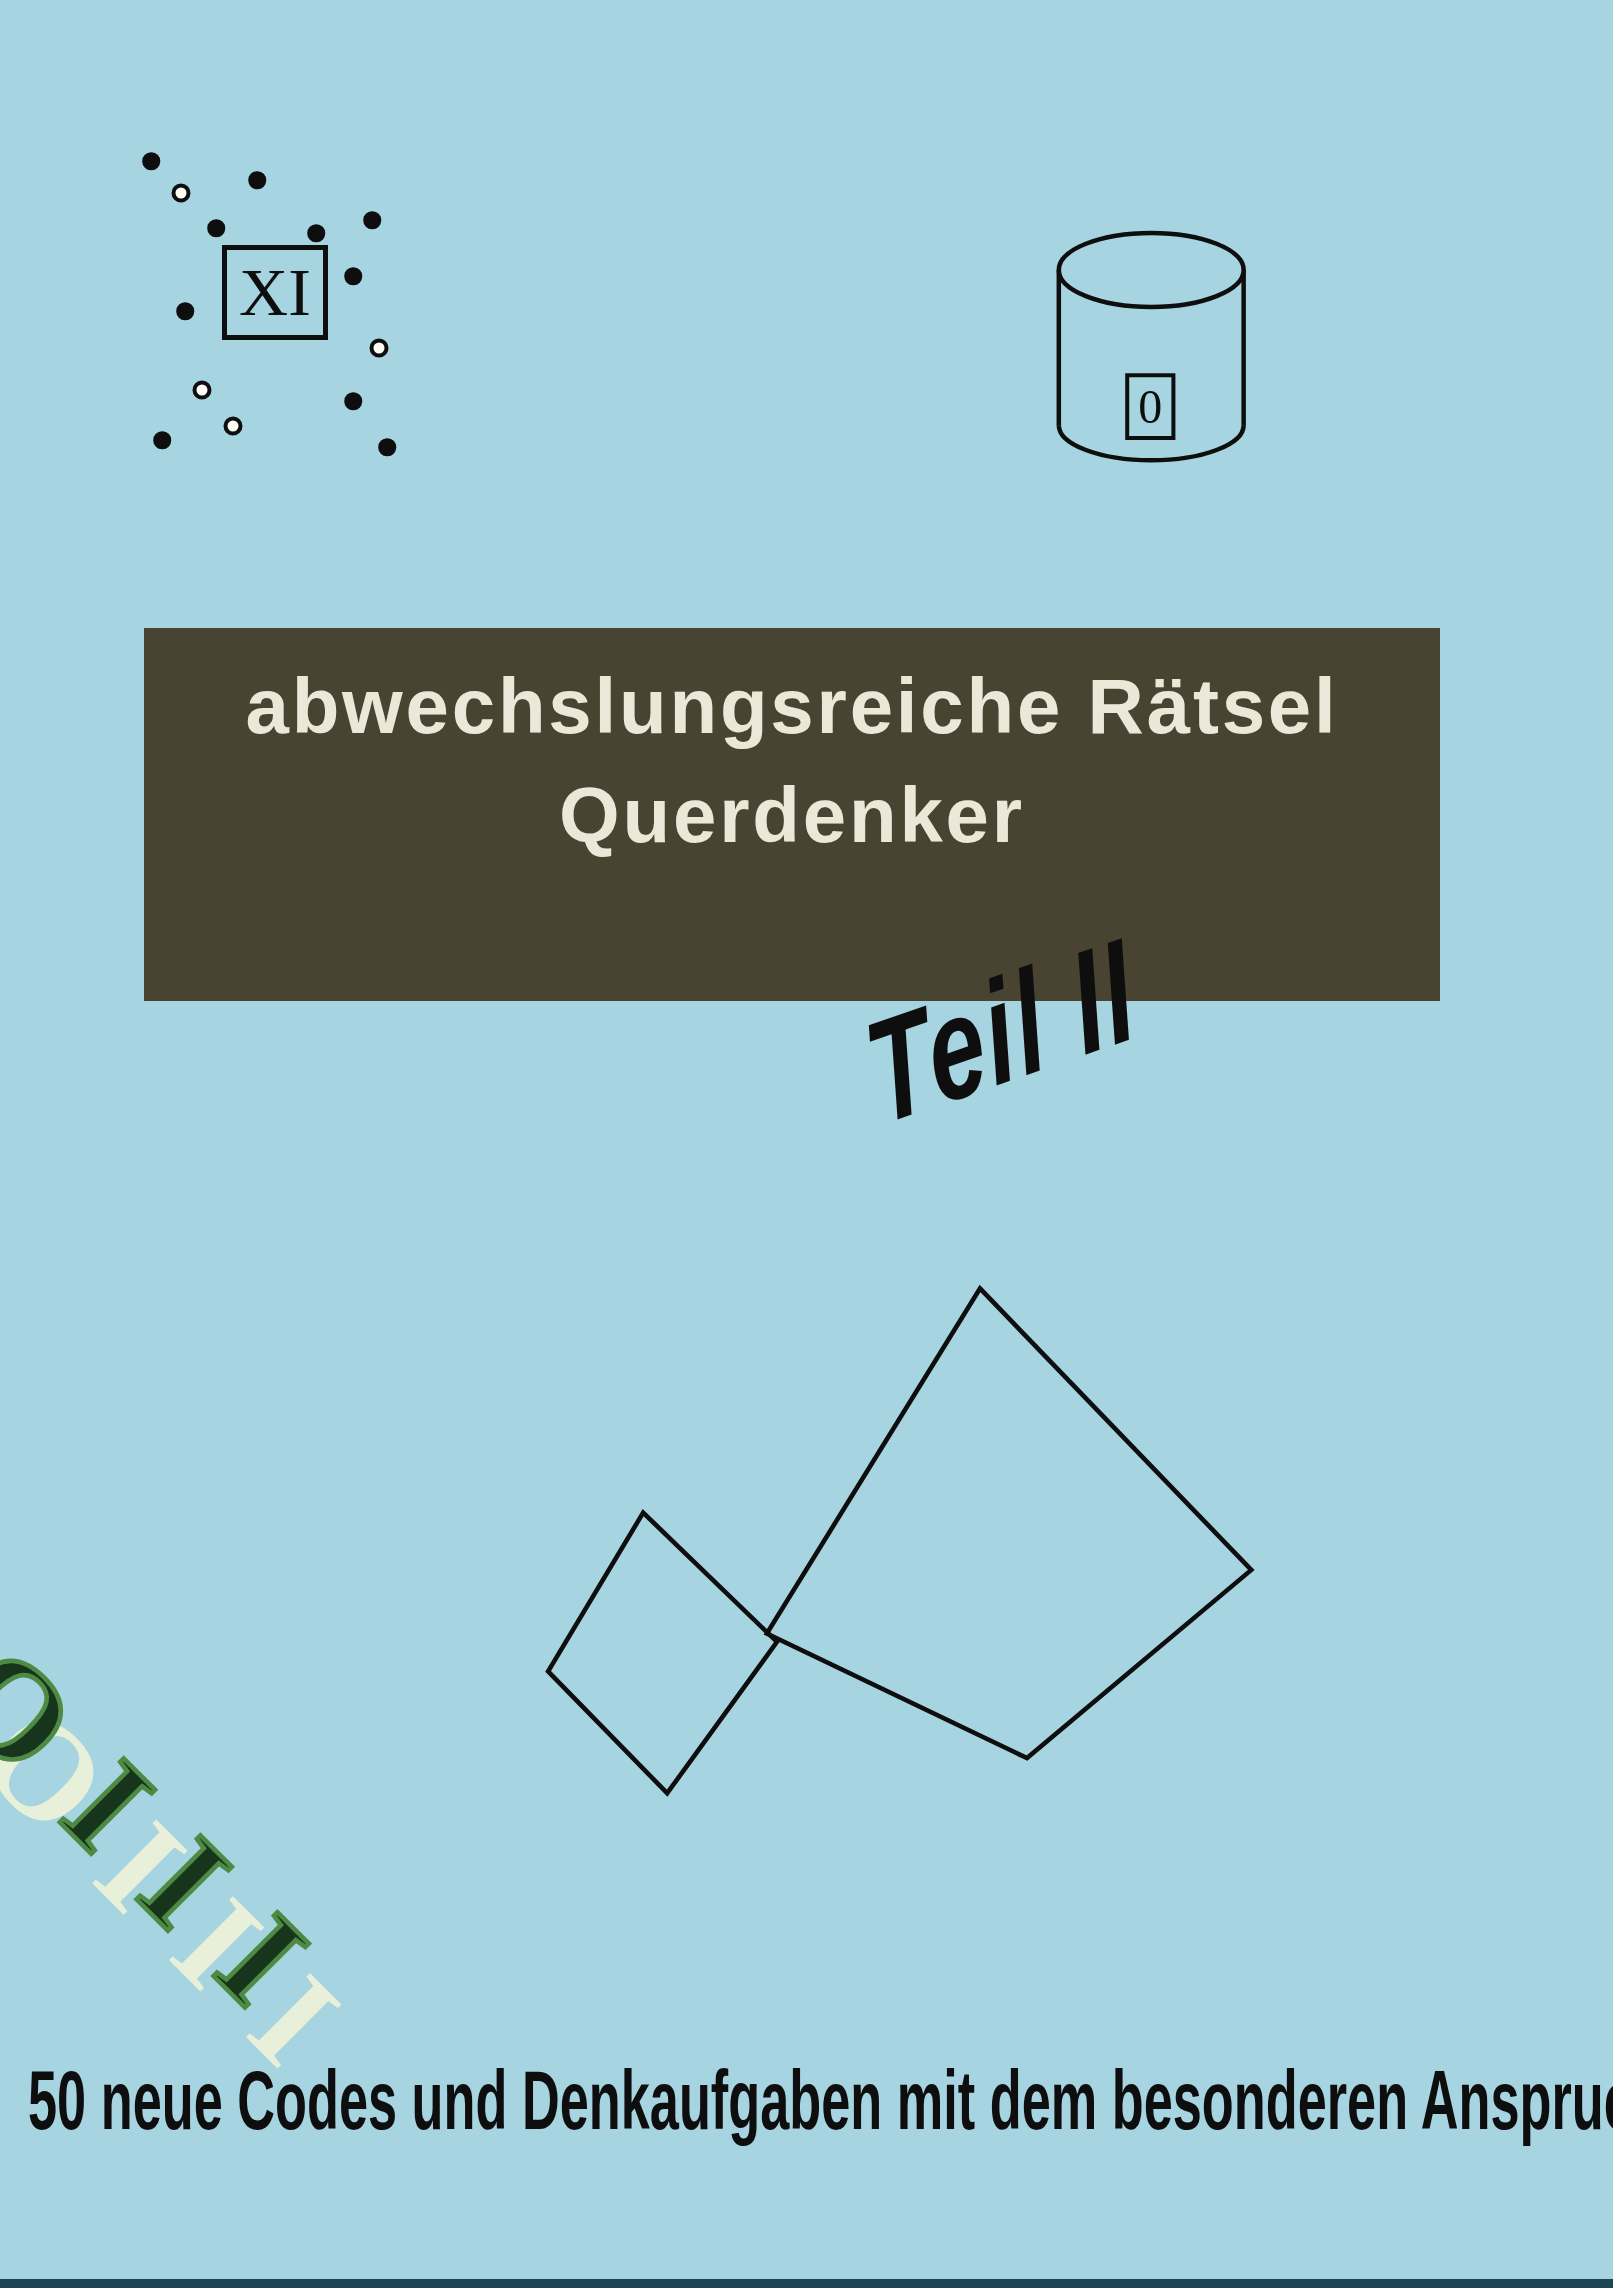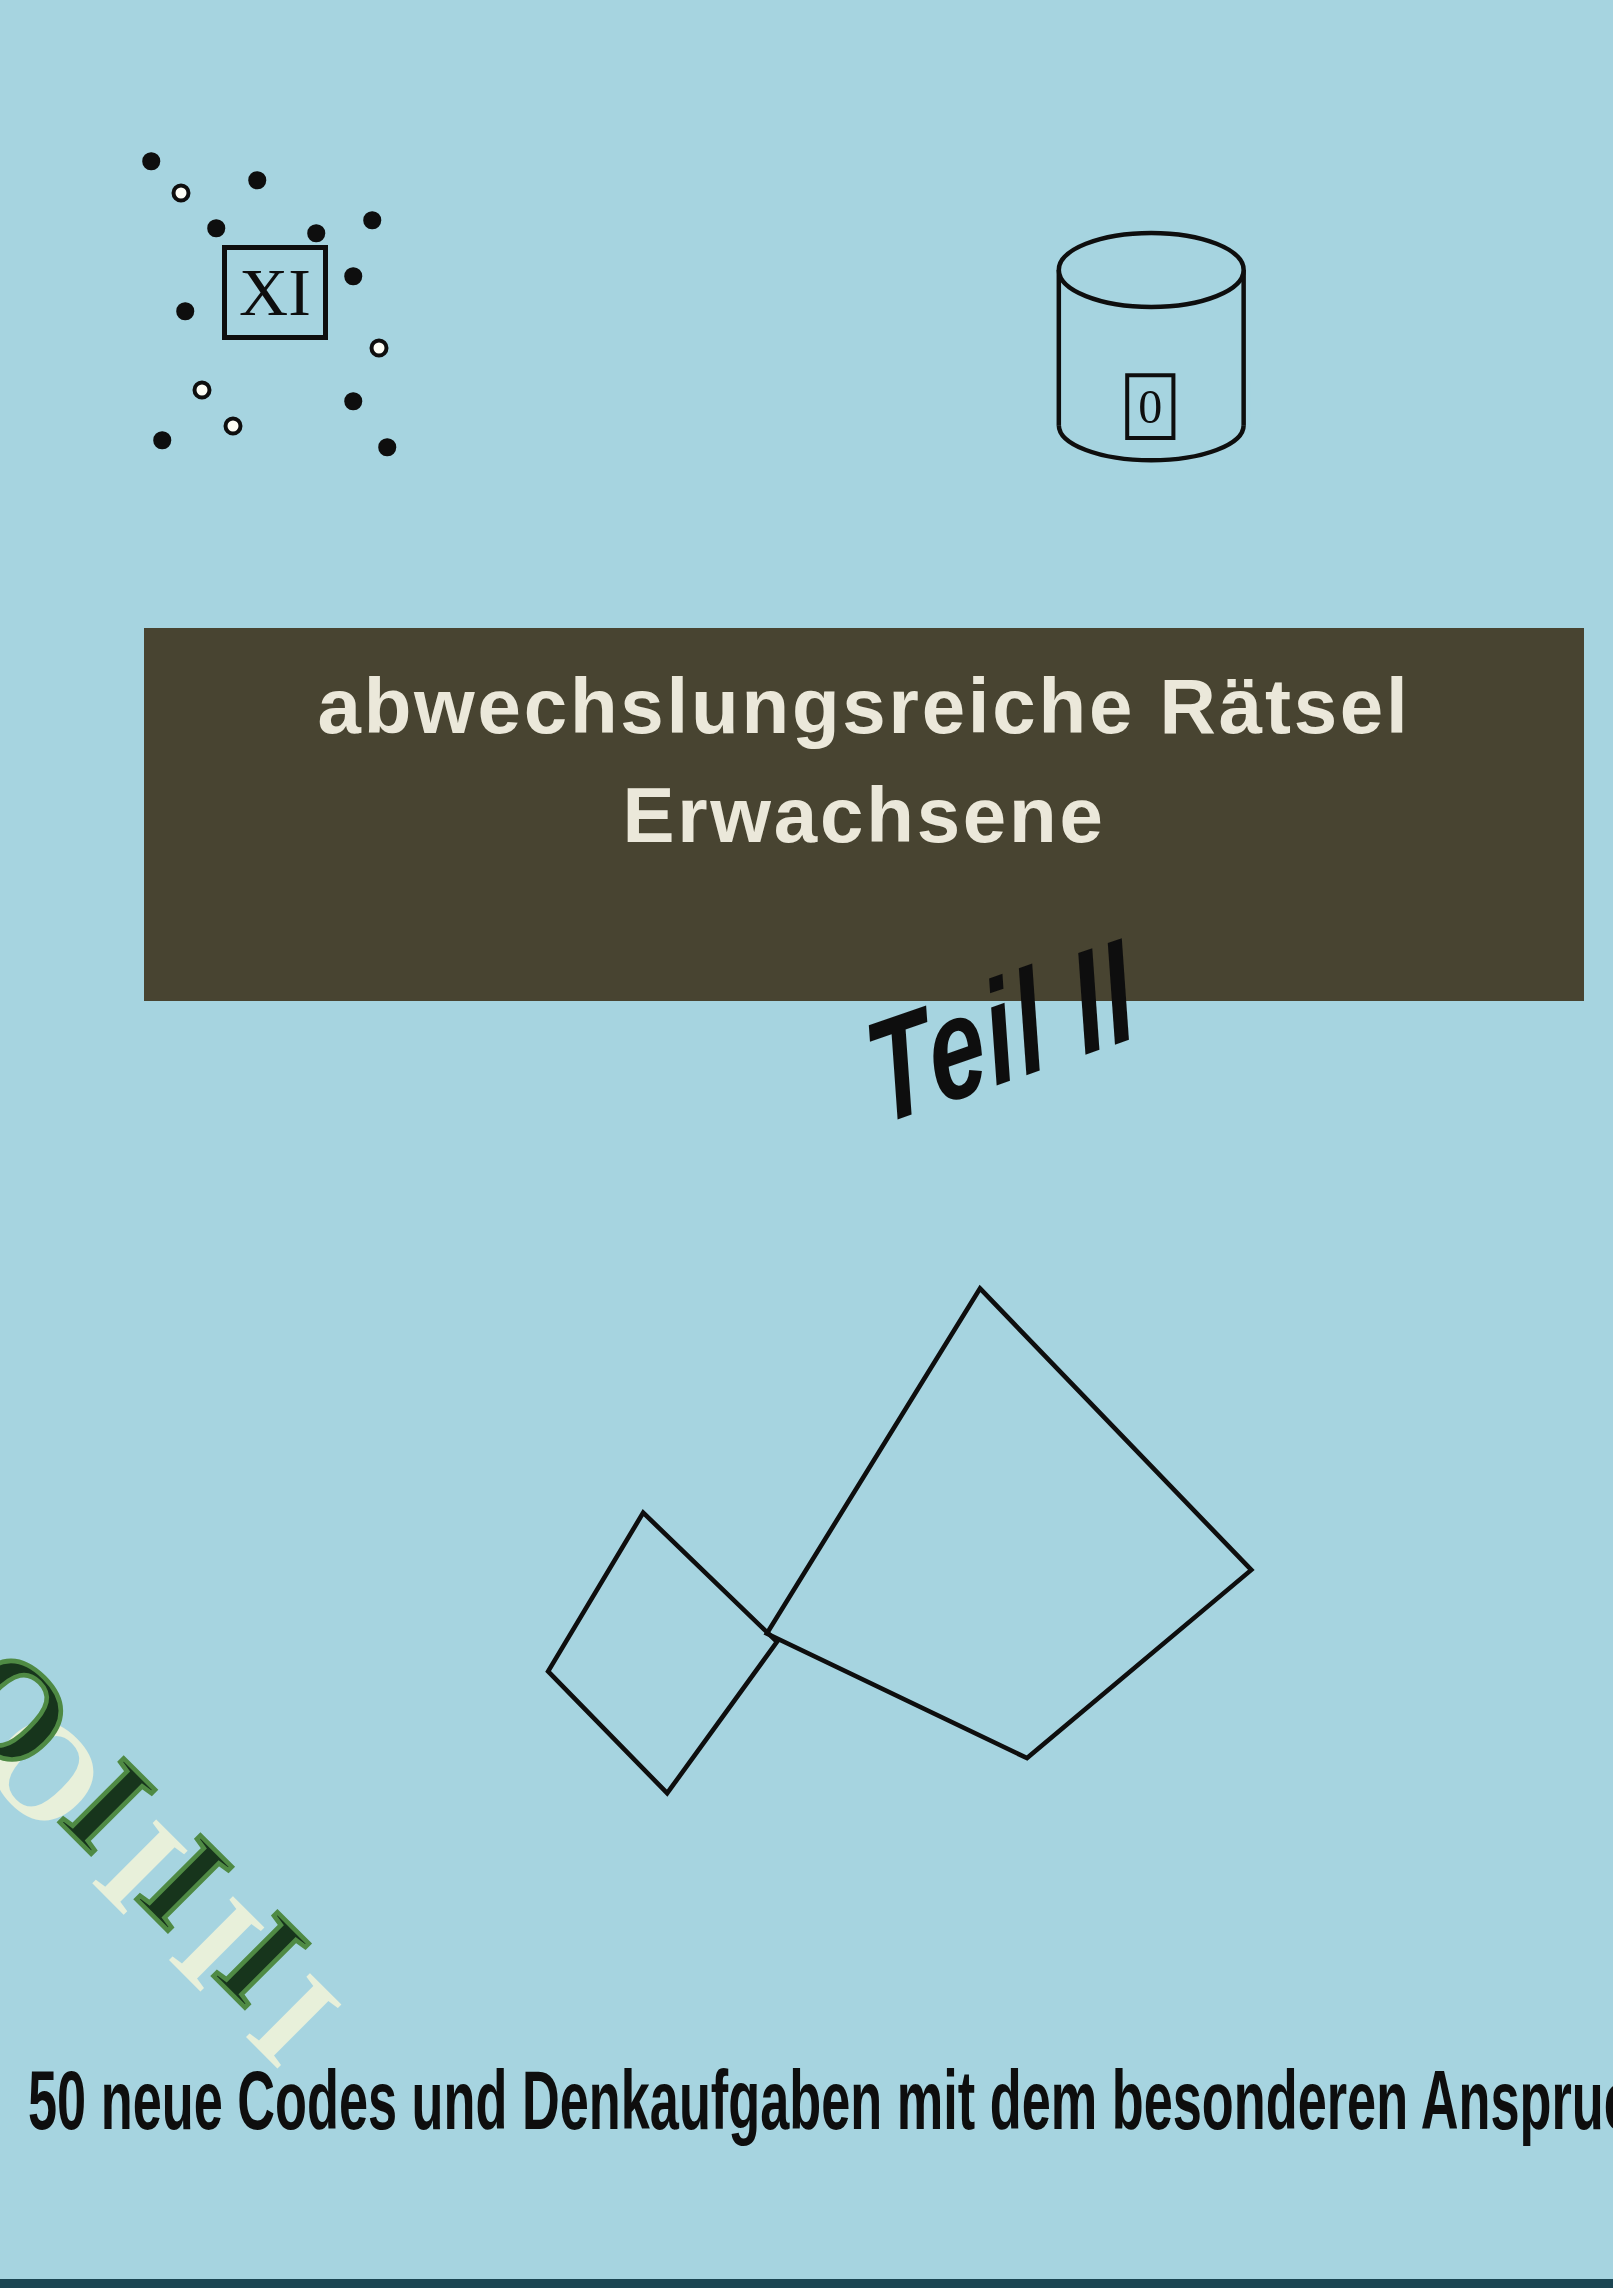--- a/index.html
+++ b/index.html
@@ -23,21 +23,21 @@
     font-size:68px;color:var(--ink);
   }
   
   .cylinder{position:absolute;left:1043px;top:208px;}
   .cylinder *{vector-effect:non-scaling-stroke;}
   .cylinder-label-text{
     font-family:"Liberation Serif",serif;font-size:52px;fill:var(--ink);
   }
   
   .title-block{
-    position:absolute;left:144px;top:628px;width:1440px;height:373px;
+    position:absolute;left:144px;top:628px;width:1296px;height:373px;
     background:var(--block-bg);
     color:var(--block-text);
     text-align:center;
     padding-top:24px;box-sizing:border-box;
   }
   .title-line{
     font-size:78px;font-weight:bold;line-height:109px;letter-spacing:2.8px;
     white-space:nowrap;
   }
   
@@ -114,21 +114,21 @@
     <rect x="10" y="188" width="214" height="47" fill="#a6d4e0" stroke="none"></rect>
     <line x1="17" y1="67" x2="17" y2="235" stroke="#0e0e0e" stroke-width="4.5"></line>
     <line x1="217" y1="67" x2="217" y2="235" stroke="#0e0e0e" stroke-width="4.5"></line>
     <ellipse cx="117" cy="67" rx="100" ry="40" fill="#a6d4e0" stroke="#0e0e0e" stroke-width="4.5"></ellipse>
     <rect x="91" y="181" width="50" height="68" fill="#a6d4e0" stroke="#0e0e0e" stroke-width="4"></rect>
     <text class="cylinder-label-text" x="116" y="233" text-anchor="middle">0</text>
   </svg>
 
   <div class="title-block">
     <div class="title-line">abwechslungsreiche Rätsel</div>
-    <div class="title-line">Erwachsene</div>
+    <div class="title-line">Querdenker</div>
   </div>
 
   <div class="teil">
     <span class="teil-inner">Teil II</span>
   </div>
 
   <svg class="diamonds" width="1613" height="2289" viewBox="0 0 1748 2480">
     <polygon points="1062,1396 1356,1701 1113,1905 831,1770"></polygon>
     <polygon points="697,1639 842,1779 723,1943 594,1811"></polygon>
   </svg>

